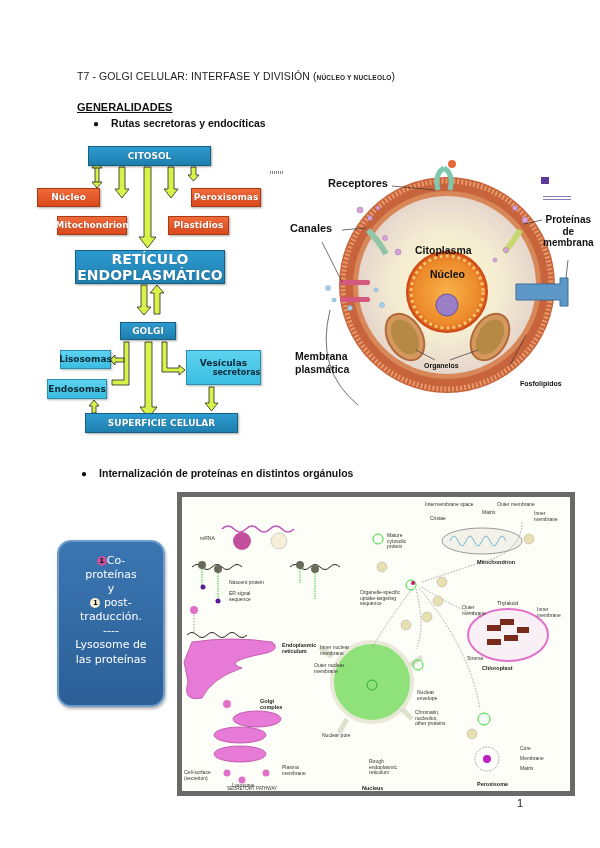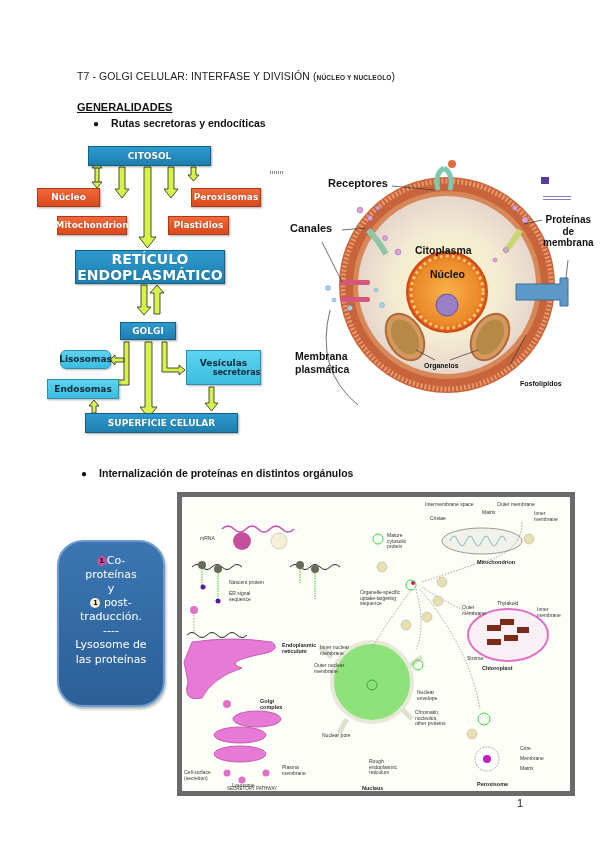--- a/index.html
+++ b/index.html
@@ -18,21 +18,21 @@
     .blue { background:linear-gradient(#2d9ad0,#1f7fae); border:1px solid #15607f; box-shadow:1px 1px 2px rgba(0,0,0,0.35); }
     .orange { background:linear-gradient(#f06a3a,#d9491c); border:1px solid #a93a14; box-shadow:1px 1px 2px rgba(0,0,0,0.35); }
     .lightblue { background:linear-gradient(#5dd3ef,#3bbde0); border:1px solid #2a8fb0; color:#0a2a3a; text-shadow:none; box-shadow:1px 1px 2px rgba(0,0,0,0.3); }
     svg { position:absolute; }
 
     
     .cell-label { position:absolute; font-weight:bold; font-size:10px; color:#111; white-space:nowrap; }
     .cell-small { position:absolute; font-weight:bold; font-size:7px; color:#111; white-space:nowrap; }
 
     
-    .callout { left:57px; top:540px; width:108px; height:167px; border-radius:26px; background:linear-gradient(#3b76b2,#2c5f96); border:2px solid #6b9ccc; box-sizing:border-box; box-shadow:1px 2px 3px rgba(0,0,0,0.3); color:#fff; font-family:"DejaVu Sans", sans-serif; font-size:11px; text-align:center; line-height:1.28; padding-top:12px; }
+    .callout { left:57px; top:540px; width:108px; height:167px; border-radius:14px; background:linear-gradient(#3b76b2,#2c5f96); border:2px solid #6b9ccc; box-sizing:border-box; box-shadow:1px 2px 3px rgba(0,0,0,0.3); color:#fff; font-family:"DejaVu Sans", sans-serif; font-size:11px; text-align:center; line-height:1.28; padding-top:12px; }
     .num { display:inline-block; width:10px; height:10px; border-radius:50%; font-size:7px; line-height:10px; text-align:center; vertical-align:middle; font-weight:bold; color:#111; }
     .num.pink { background:#c4509d; }
     .num.cream { background:#f7efcf; }
 
     
     .frame { left:177px; top:492px; width:398px; height:304px; border:5px solid #6a6a6a; background:#fefef9; box-sizing:border-box; }
     .tiny { position:absolute; font-size:5px; color:#333; white-space:nowrap; }
     .tinyb { position:absolute; font-size:5.5px; font-weight:bold; color:#222; white-space:nowrap; }
     .page-num { left:517px; top:797px; font-size:11px; color:#222; }
   </style>
@@ -81,26 +81,26 @@
 <div class="box blue" style="left:88px;top:146px;width:123px;height:20px;">CITOSOL</div>
 <div class="box orange" style="left:37px;top:188px;width:63px;height:19px;">Núcleo</div>
 <div class="box orange" style="left:191px;top:188px;width:70px;height:19px;">Peroxisomas</div>
 <div class="box orange" style="left:57px;top:216px;width:70px;height:19px;">Mitochondrion</div>
 <div class="box orange" style="left:168px;top:216px;width:61px;height:19px;text-align:center;">Plastidios</div>
 <div class="box blue" style="left:75px;top:250px;width:150px;height:34px;flex-direction:column;font-size:14px;">
   <span>RETÍCULO</span>
   <span>ENDOPLASMÁTICO</span>
 </div>
 <div class="box blue" style="left:120px;top:322px;width:56px;height:18px;">GOLGI</div>
-<div class="box lightblue" style="left:60px;top:350px;width:51px;height:19px;border-radius:6px;">Lisosomas</div>
+<div class="box lightblue" style="left:60px;top:350px;width:51px;height:19px;">Lisosomas</div>
 <div class="box lightblue" style="left:186px;top:350px;width:75px;height:35px;flex-direction:column;">
   <span>Vesículas</span>
   <span style="font-size:8px;padding-left:26px;">secretoras</span>
 </div>
-<div class="box lightblue" style="left:47px;top:379px;width:72px;height:20px;">Endosomas</div>
+<div class="box lightblue" style="left:47px;top:379px;width:60px;height:20px;">Endosomas</div>
 <div class="box blue" style="left:85px;top:413px;width:153px;height:20px;">SUPERFICIE CELULAR</div>
 
 <svg style="left:280px;top:160px" width="310" height="260" viewBox="0 0 310 260">
   <defs>
     <radialGradient id="cyto" cx="50%" cy="50%" r="50%">
       <stop offset="0%" stop-color="#fff8c8"></stop>
       <stop offset="60%" stop-color="#f4ecd2"></stop>
       <stop offset="100%" stop-color="#e6d6cc"></stop>
     </radialGradient>
     <radialGradient id="nuc" cx="50%" cy="50%" r="50%">

